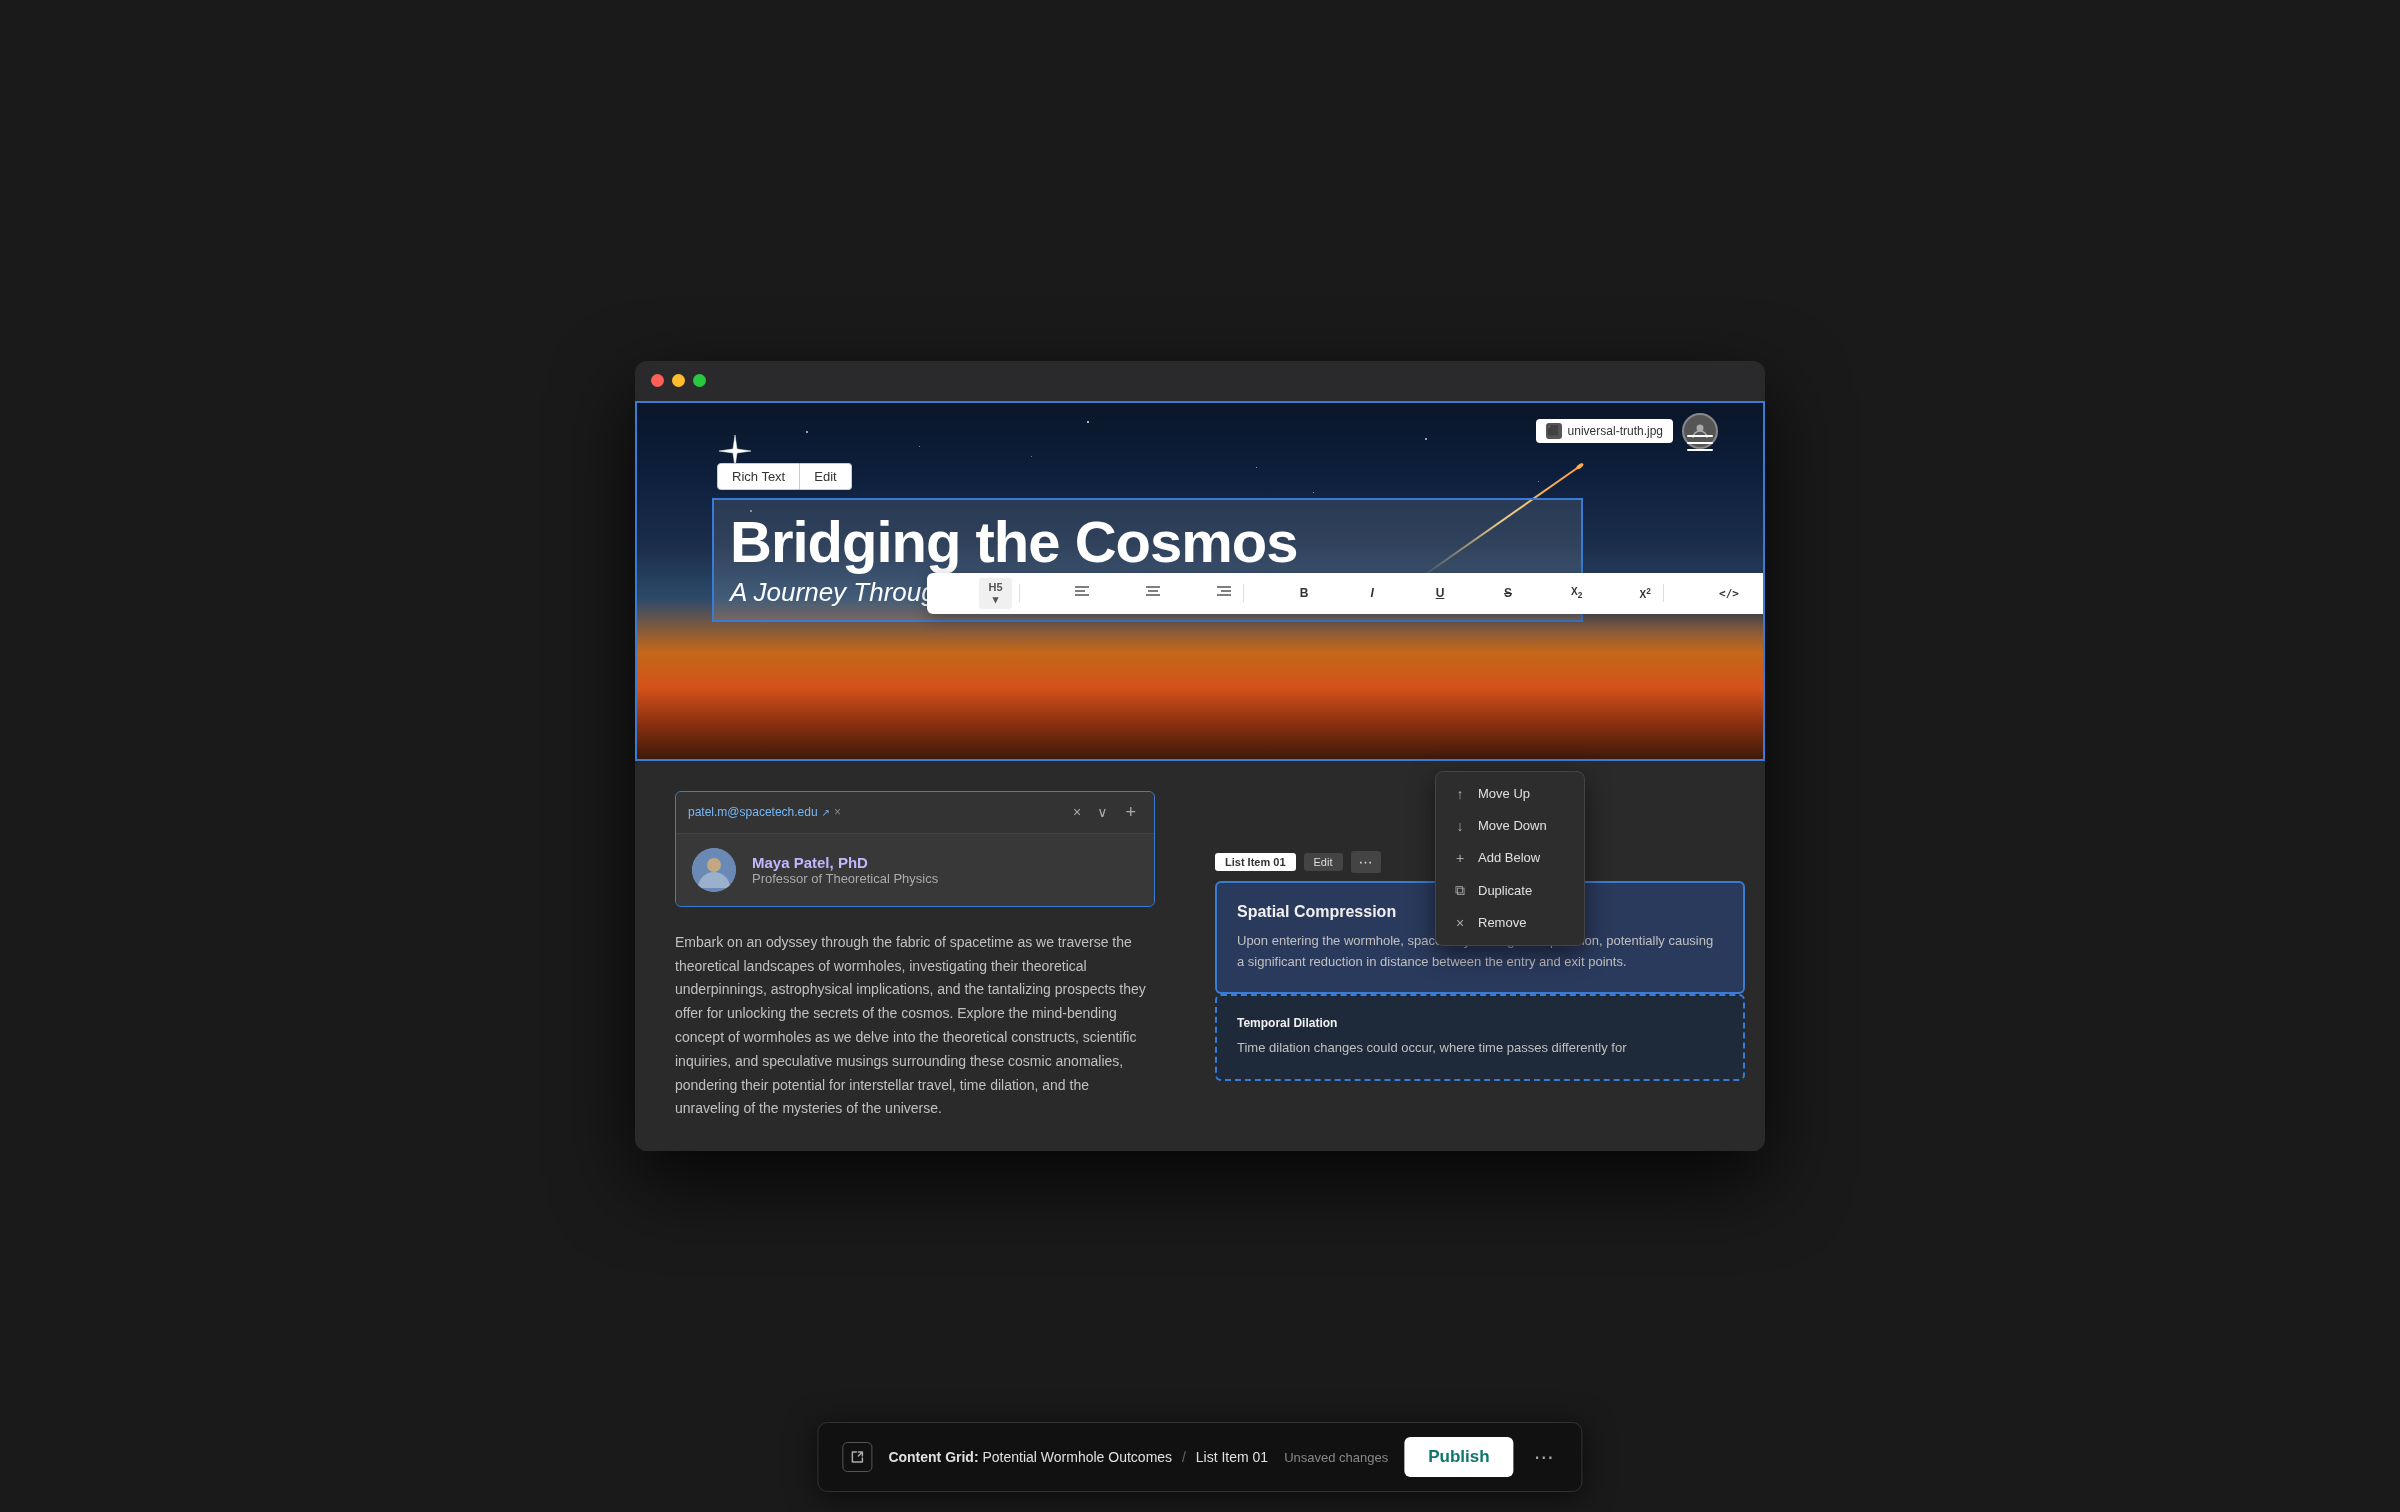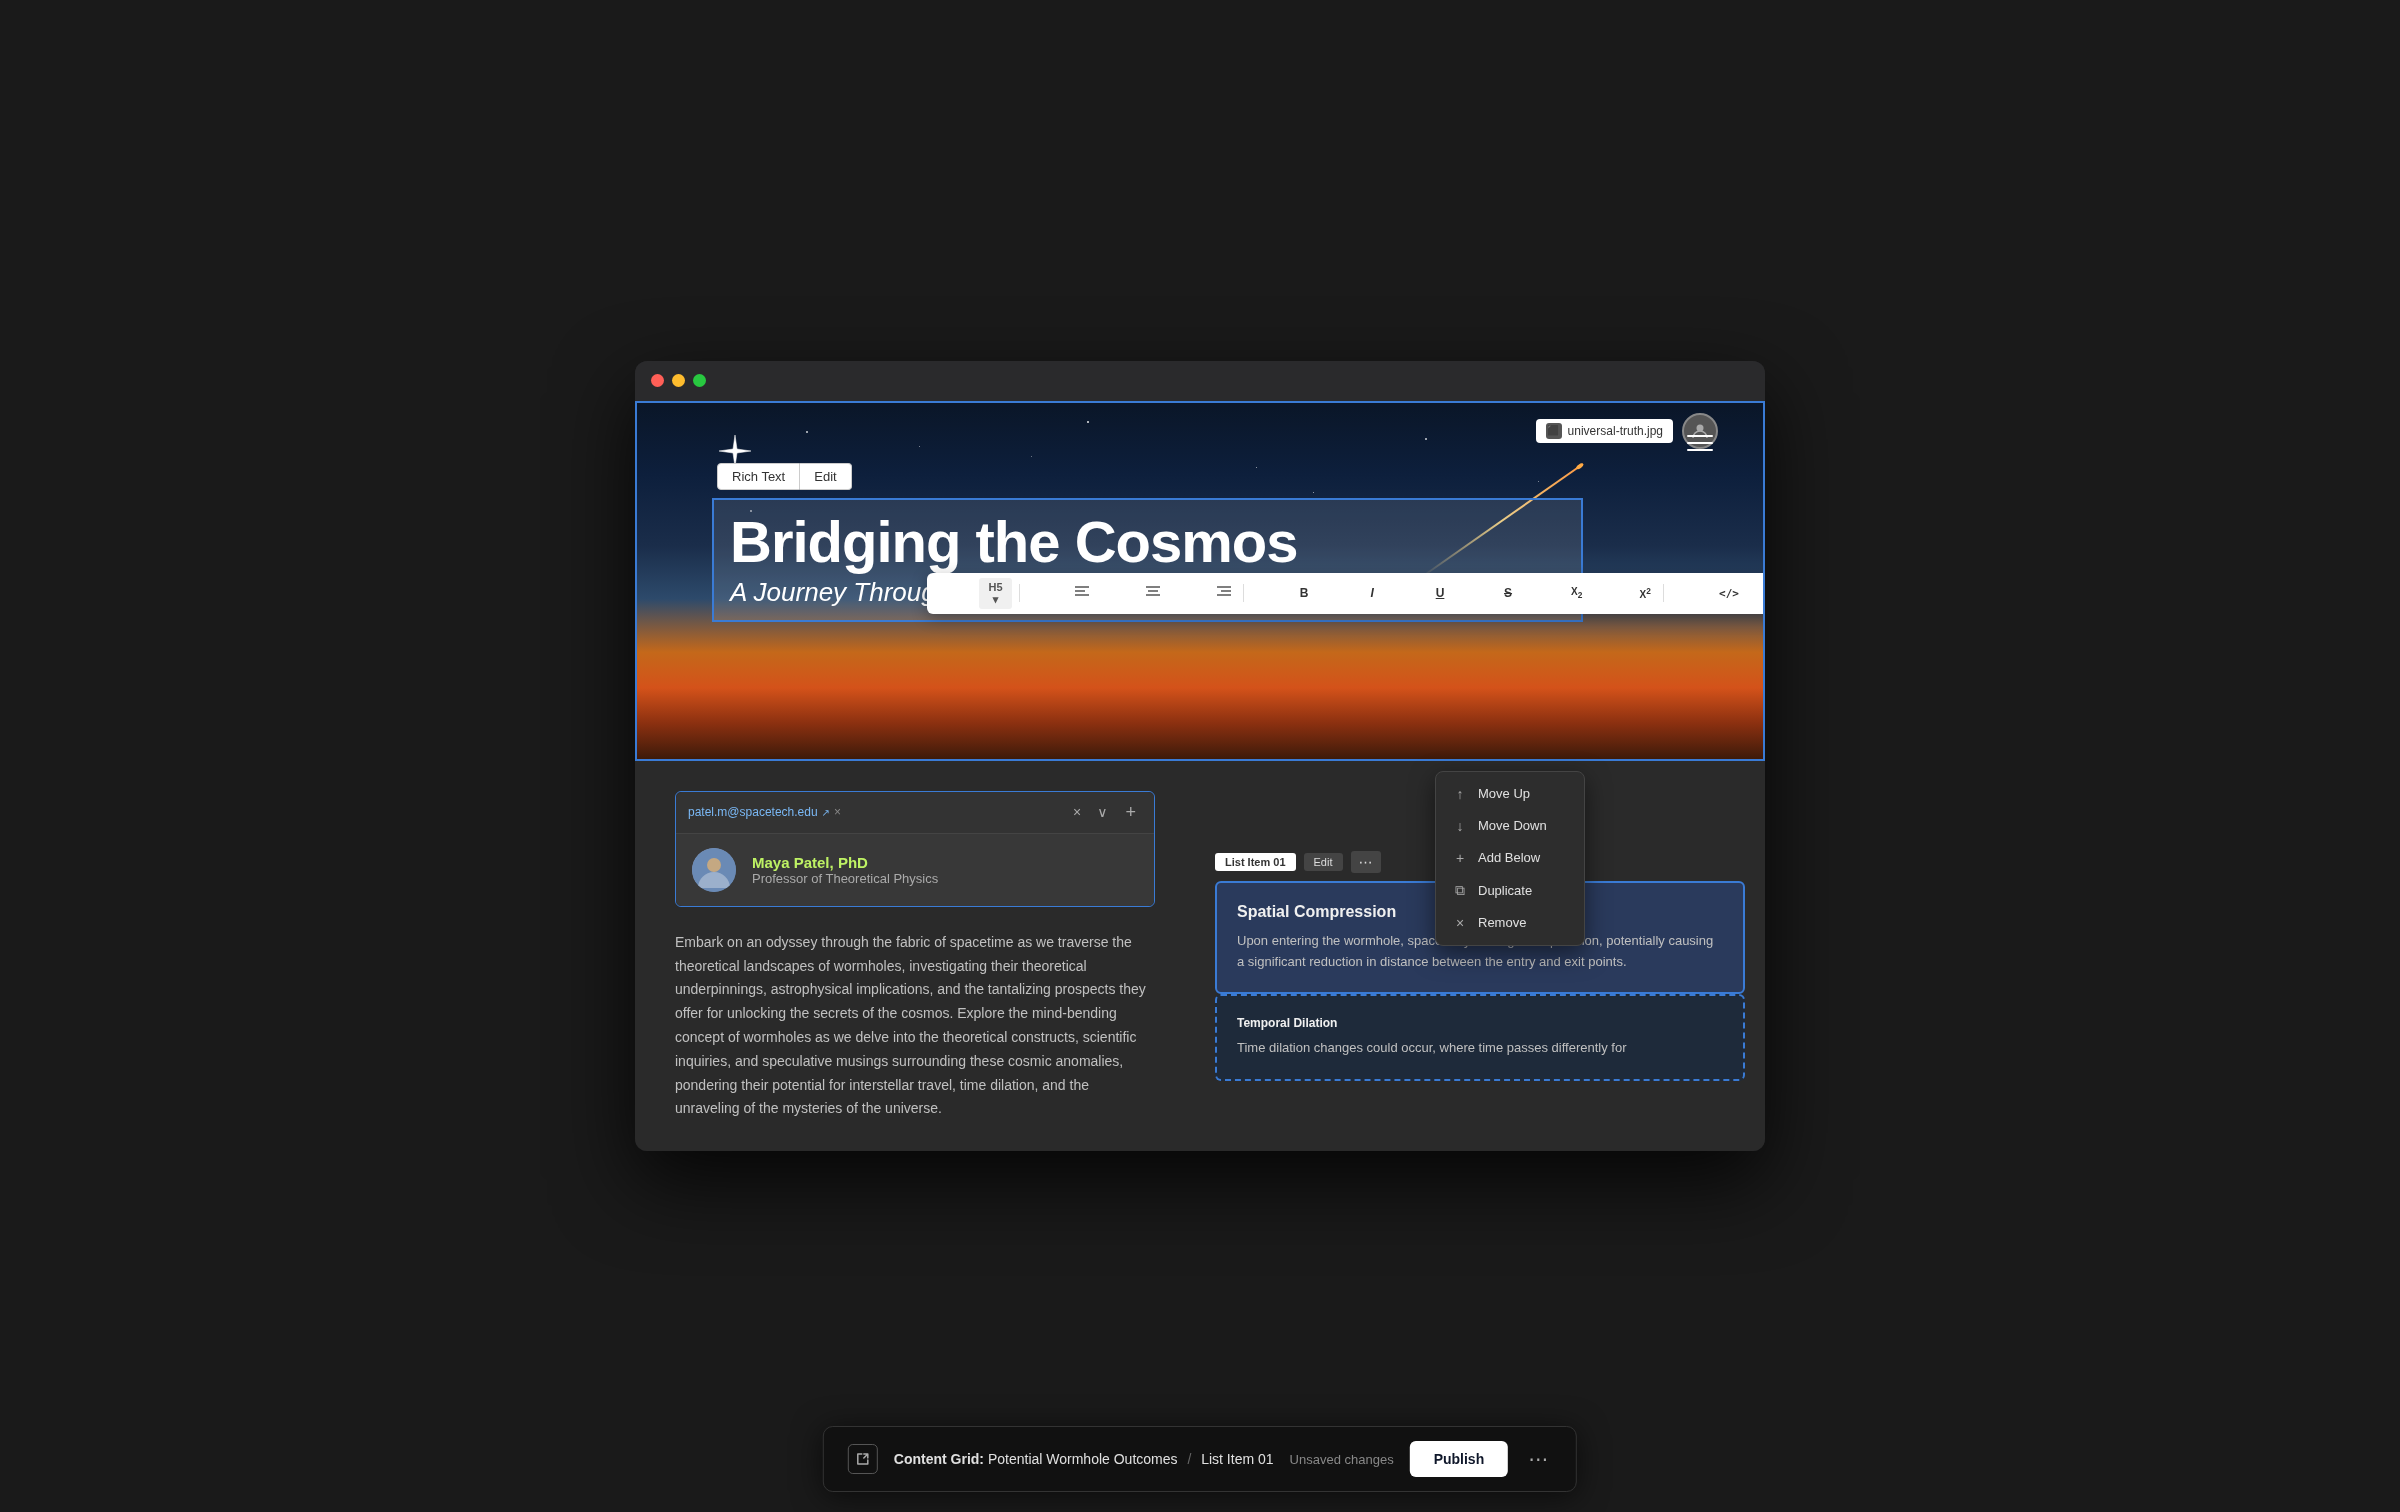--- a/index.html
+++ b/index.html
@@ -344,21 +344,21 @@
       display: flex;
       align-items: center;
       justify-content: center;
       font-size: 18px;
       color: white;
       overflow: hidden;
       flex-shrink: 0;
     }
 
     .author-info h3 {
-      color: #bef264;
+      color: #c4b5fd;
       font-size: 15px;
       font-weight: 600;
     }
 
     .author-info p {
       color: #aaa;
       font-size: 13px;
     }
 
     
@@ -530,25 +530,25 @@
       margin: 0 6px;
     }
 
     .bb-unsaved {
       color: #888;
       font-size: 13px;
     }
 
     .bb-publish {
       background: white;
-      color: #0f172a;
+      color: #0f766e;
       border: none;
       border-radius: 6px;
       padding: 10px 24px;
-      font-size: 14px;
+      font-size: 17px;
       font-weight: 600;
       cursor: pointer;
     }
 
     .bb-more {
       background: transparent;
       border: none;
       color: #aaa;
       font-size: 20px;
       cursor: pointer;

